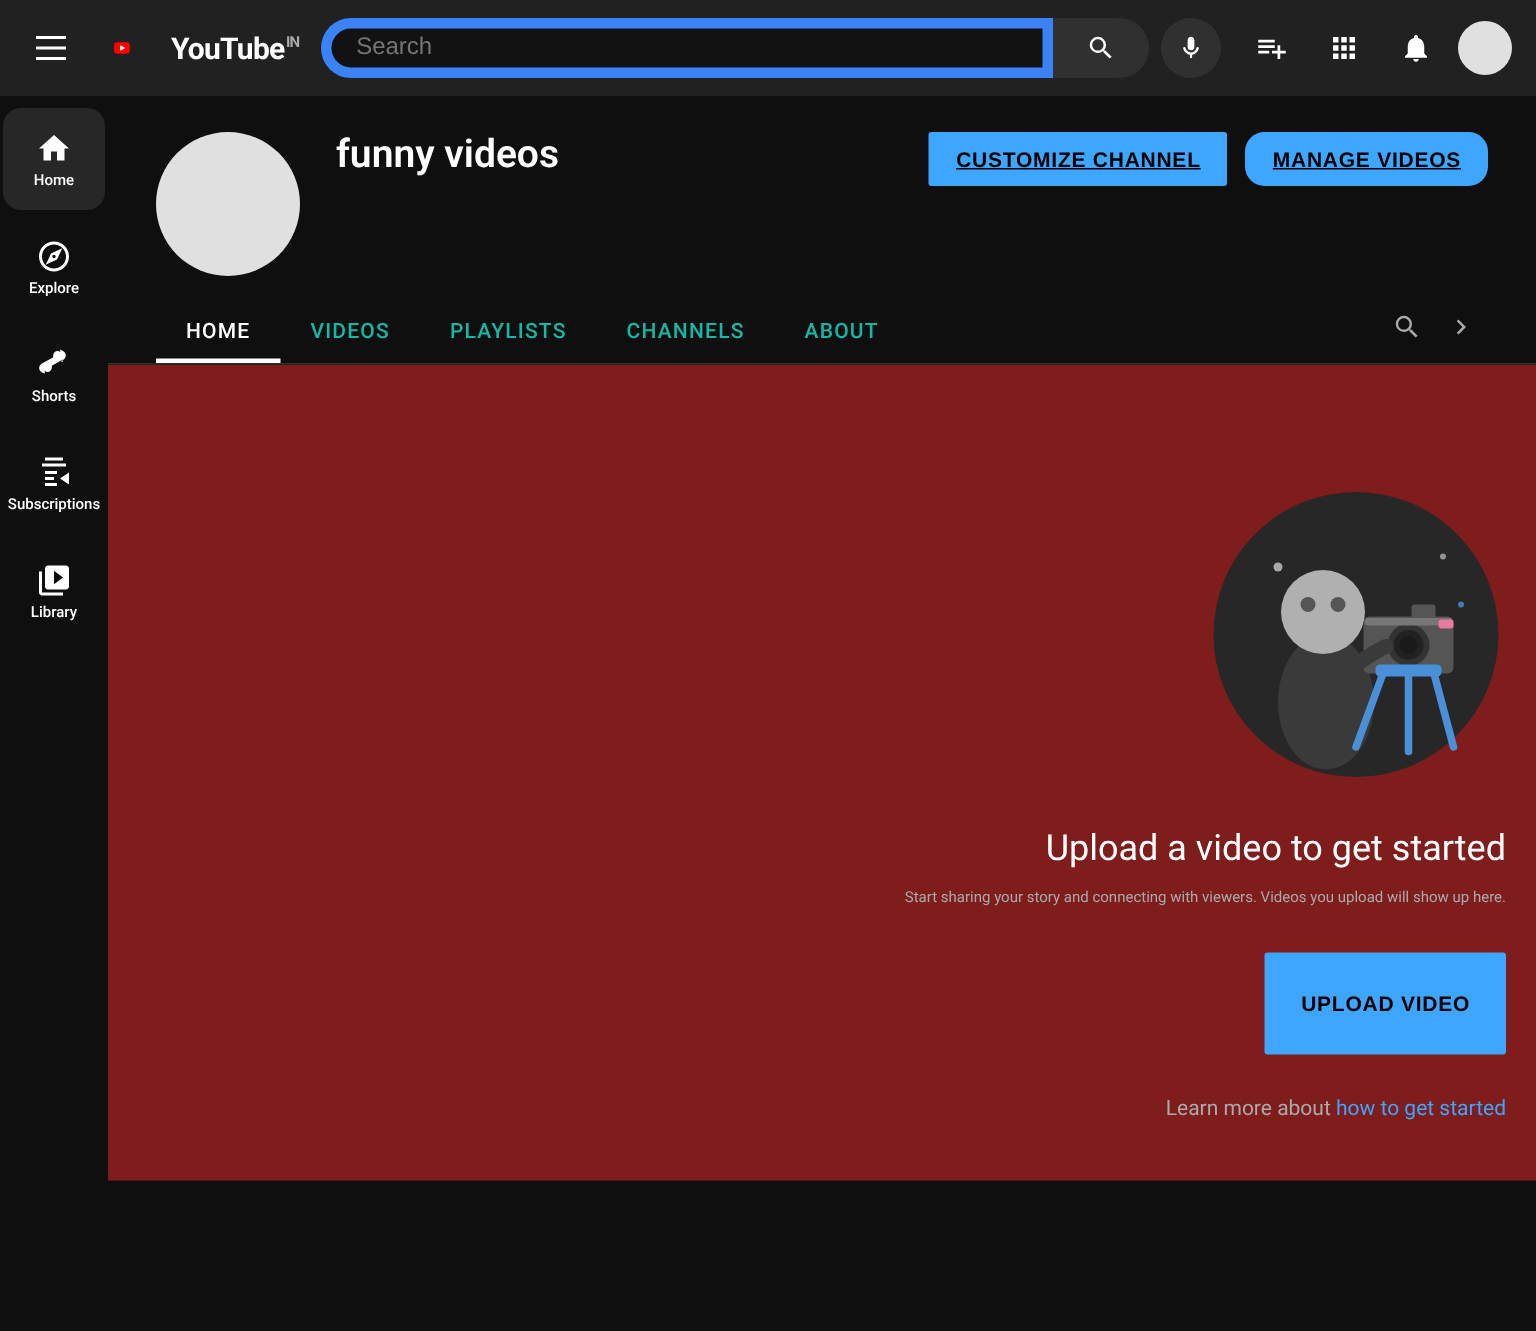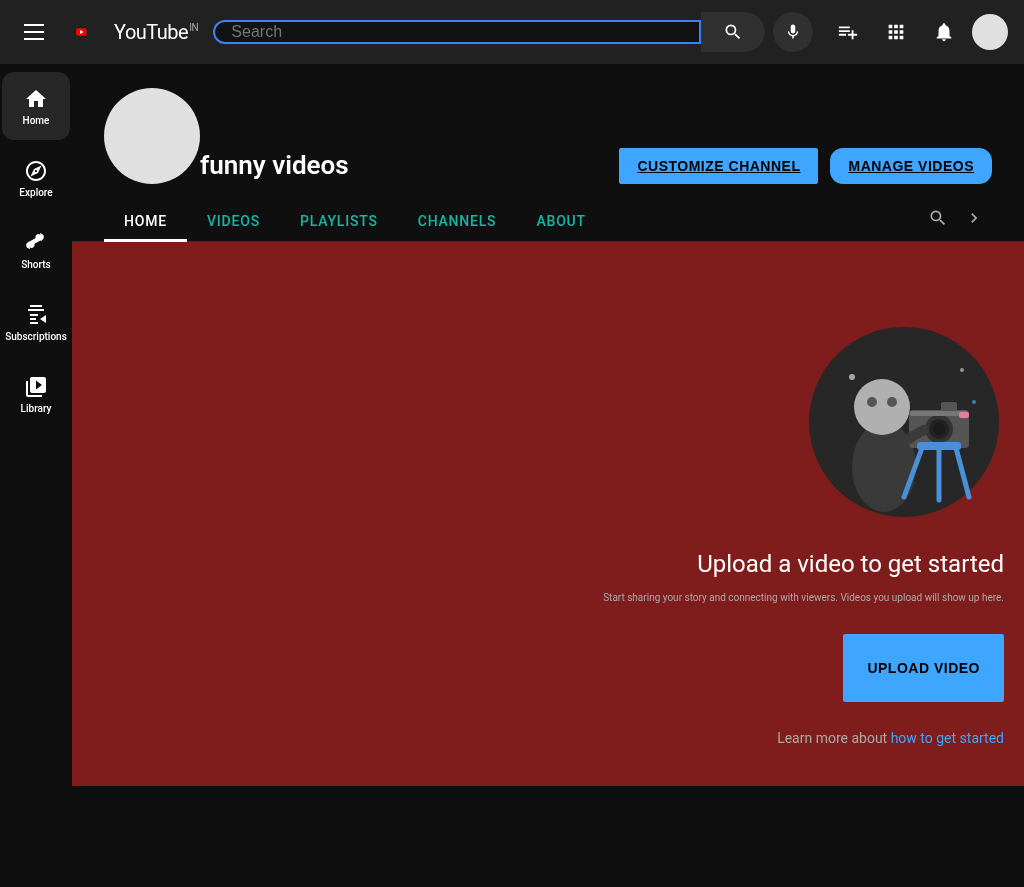--- a/index.html
+++ b/index.html
@@ -48,21 +48,21 @@
       gap: 4px;
       cursor: pointer;
       padding: 4px 8px;
     }
     .yt-logo-icon {
       width: 34px;
       height: 24px;
     }
     .yt-text {
       font-size: 20px;
-      font-weight: 400;
+      font-weight: 700;
       color: #fff;
       letter-spacing: -0.5px;
       line-height: 1;
     }
     .yt-country {
       font-size: 10px;
       color: #aaa;
       vertical-align: super;
       margin-left: 1px;
     }
@@ -71,22 +71,22 @@
     .search-area {
       display: flex;
       align-items: center;
       flex: 1;
       max-width: 600px;
       margin: 0 auto;
     }
     .search-bar {
       display: flex;
       flex: 1;
-      height: 24px;
-      border: 2px solid #3b82f6;
+      height: 40px;
+      border: 7px solid #3b82f6;
       border-radius: 20px 0 0 20px;
       overflow: hidden;
       background: #121212;
     }
     .search-input {
       flex: 1;
       background: transparent;
       border: none;
       outline: none;
       color: #fff;
@@ -187,22 +187,23 @@
     .main {
       margin-top: 64px;
       margin-left: 72px;
       padding: 0;
       min-height: calc(100vh - 64px);
     }
 
     
     .channel-header {
       display: flex;
-      align-items: flex-end;
+      align-items: flex-start;
       padding: 24px 32px 16px;
+      gap: 24px;
       background: #0f0f0f;
     }
     .channel-avatar {
       width: 96px;
       height: 96px;
       border-radius: 50%;
       background: #e0e0e0;
       flex-shrink: 0;
     }
     .channel-info {

